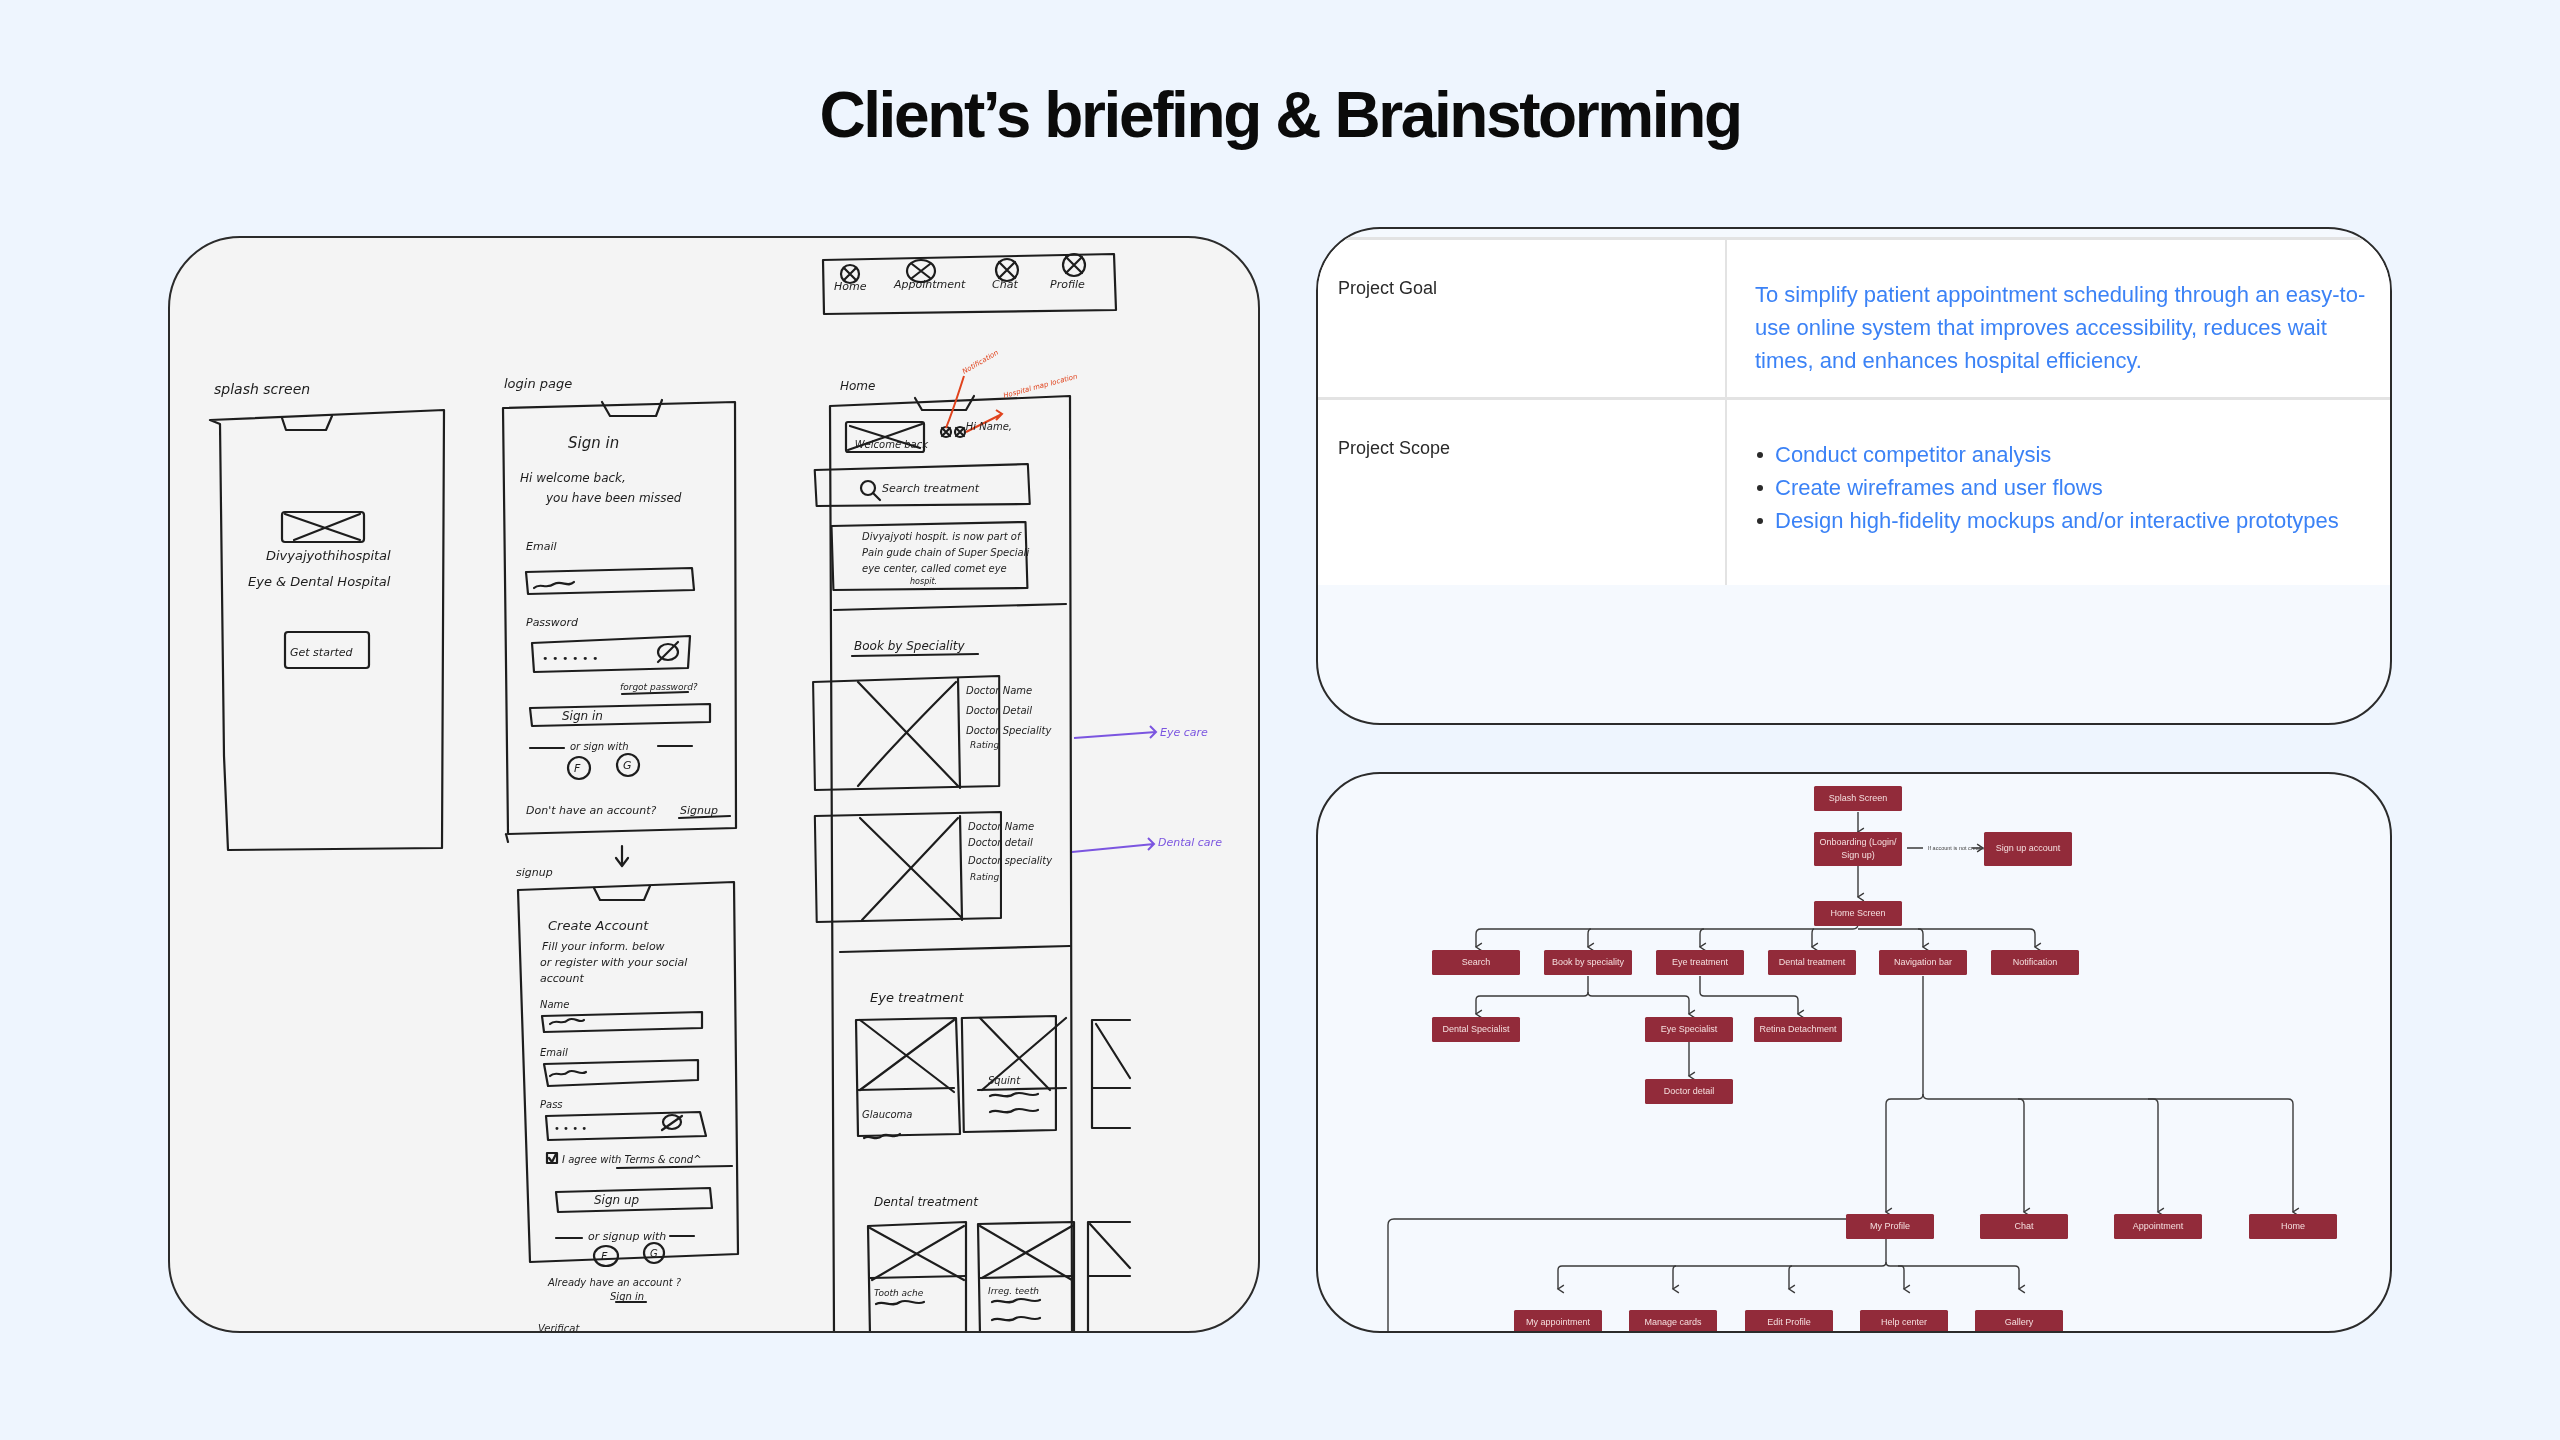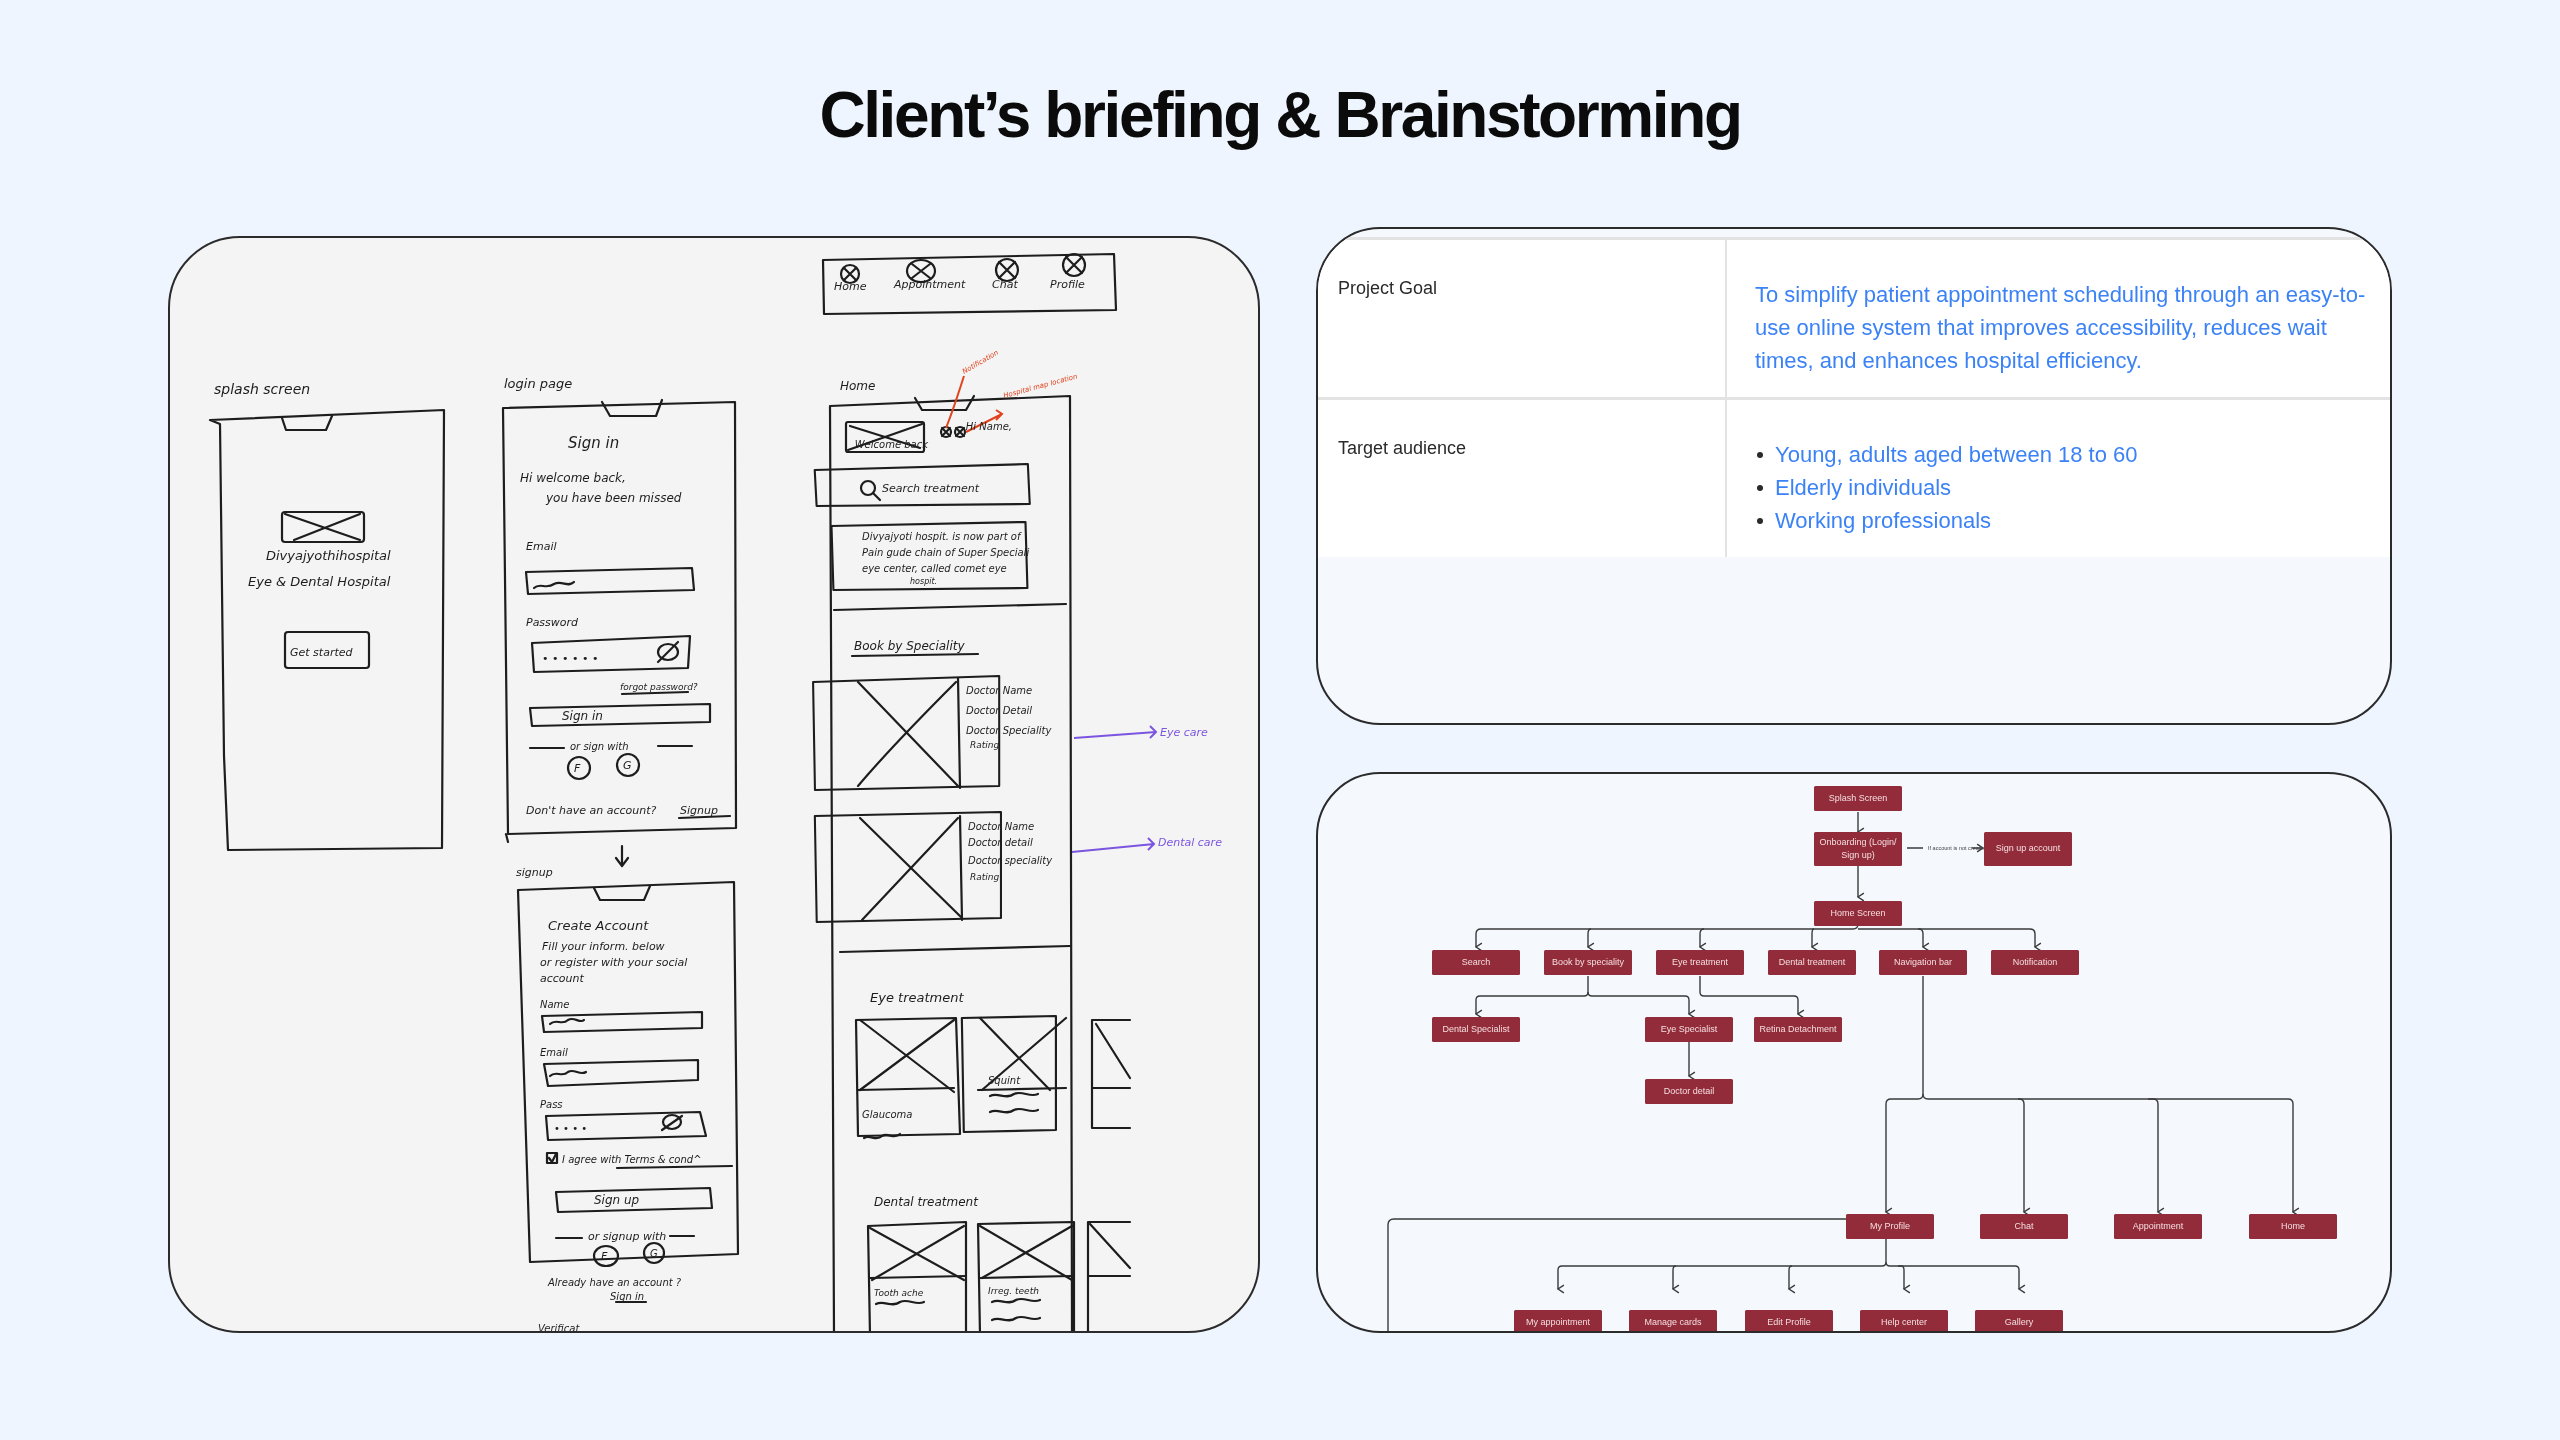--- a/index.html
+++ b/index.html
@@ -351,27 +351,27 @@
   </svg>
 </div>
 
 <div class="info-card">
   <table class="info-table">
     <tbody>
         <tr class="info-row row-goal">
       <td class="info-label">Project Goal</td>
       <td class="info-value">To simplify patient appointment scheduling through an easy-to-use online system that improves accessibility, reduces wait times, and enhances hospital efficiency.</td>
     </tr>
-    <tr class="info-row row-audience">
-      <td class="info-label">Target audience</td>
+    <tr class="info-row row-scope">
+      <td class="info-label">Project Scope</td>
       <td class="info-value">
         <ul>
-          <li>Young, adults aged between 18 to 60</li>
-          <li>Elderly individuals</li>
-          <li>Working professionals</li>
+          <li>Conduct competitor analysis</li>
+          <li>Create wireframes and user flows</li>
+          <li>Design high-fidelity mockups and/or interactive prototypes</li>
         </ul>
       </td>
     </tr>
   </tbody>
     </table>
 </div>
 
 <div class="flow-card">
   <svg width="1076" height="561" viewBox="0 0 1076 561">
     <defs>

